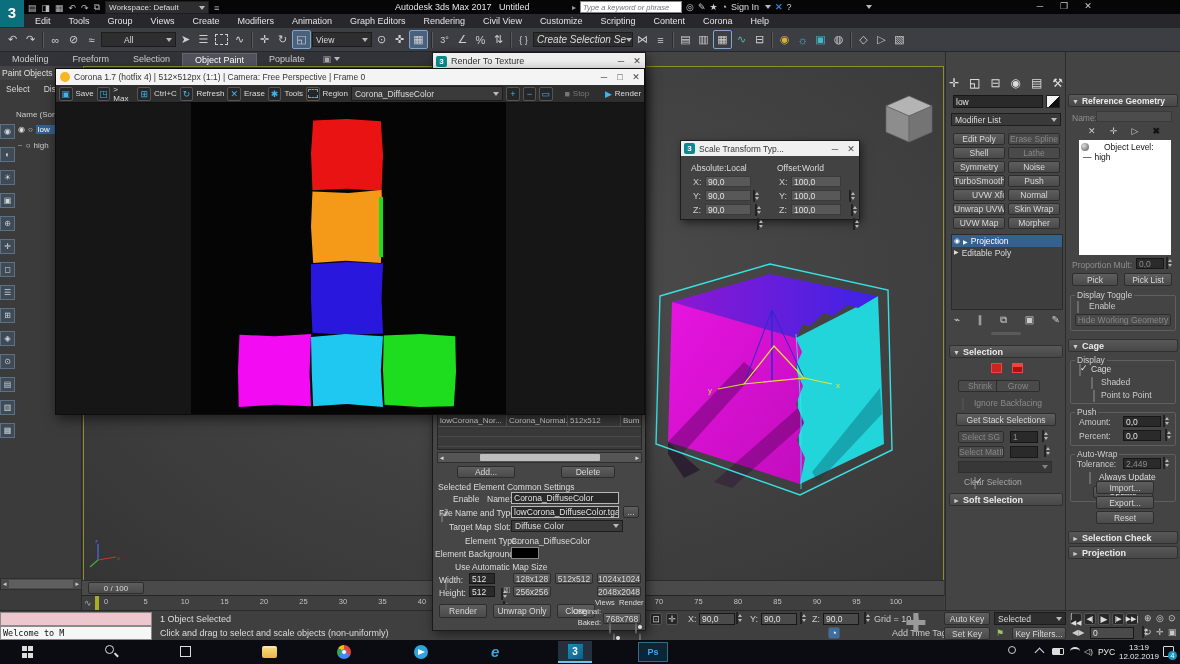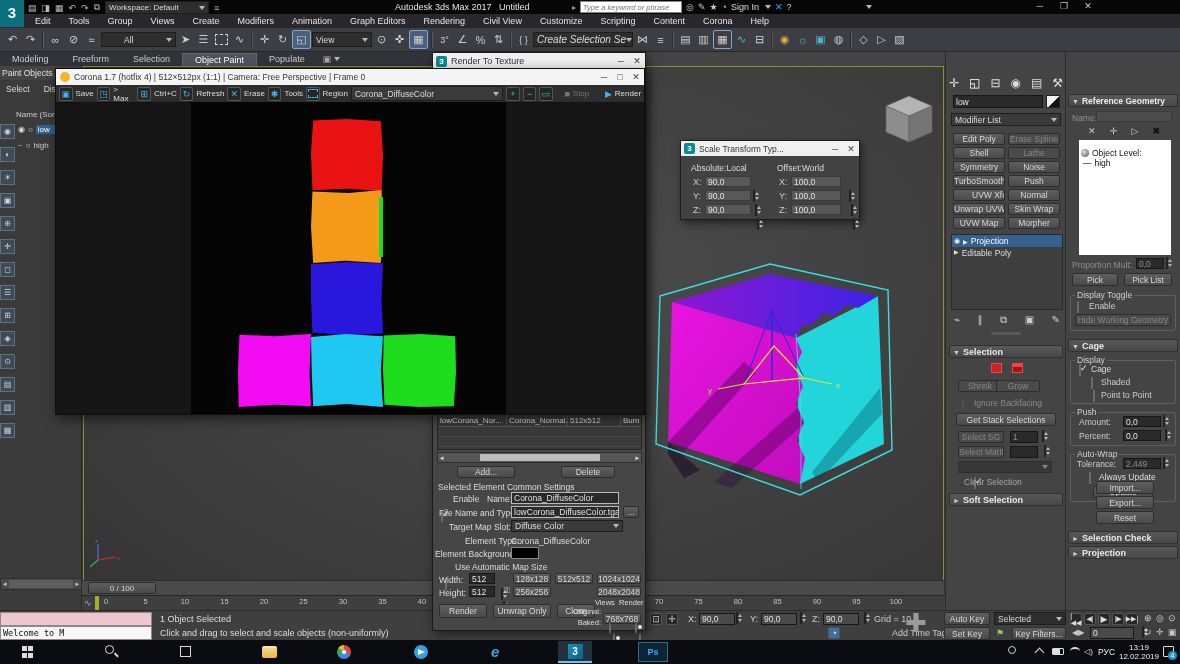--- a/index.html
+++ b/index.html
@@ -362,21 +362,21 @@
     </div>
     <span class="a lbl" style="left:6px;top:61px;color:#8f8f8f;font-size:8.5px;">Name:</span>
     <div class="a fld dis" style="left:30px;top:59px;width:76px;height:11px;background:#4c4c4c;border-color:#3a3a3a;"></div>
     <div class="a" style="left:22px;top:74px;width:72px;display:flex;justify-content:space-between;color:#ccc;font-size:9px;">
       <span>✕</span>
       <span>✛</span>
       <span>▷</span>
       <span style="color:#111;font-weight:bold;">✖</span>
     </div>
     <div class="a" style="left:13px;top:88px;width:92px;height:115px;background:#fff;color:#111;font-size:8.5px;padding:2px;">
-      <div style="display:flex;gap:3px;align-items:center;margin-top:6px;">
+      <div style="display:flex;gap:15px;align-items:center;">
         <span style="width:8px;height:8px;border-radius:50%;background:radial-gradient(circle at 35% 35%,#ddd,#555);display:inline-block;"></span>
         <span>Object Level:</span>
       </div>
       <div style="display:flex;gap:3px;align-items:center;padding-left:2px;">
         <span>—</span>
         <span>high</span>
       </div>
     </div>
     <span class="a lbl" style="left:6px;top:208px;color:#8f8f8f;font-size:8.5px;">Proportion Mult:</span>
     <div class="a fld dis" style="left:70px;top:206px;width:28px;height:11px;">0,0</div>
@@ -424,21 +424,21 @@
     <div class="a btn" style="left:30px;top:459px;width:58px;height:13px;line-height:12px;">Reset</div>
     <div class="a roll" style="left:2px;top:479px;width:110px;height:13px;">
       <span class="ar">►</span><span>Selection Check</span>
     </div>
     <div class="a roll" style="left:2px;top:494px;width:110px;height:13px;">
       <span class="ar">►</span><span>Projection</span>
     </div>
   </div>
 
   <div class="a" style="left:82px;top:580px;width:862px;height:15px;background:#4a4a4a;border-top:1px solid #2c2c2c;z-index:2;">
-    <div class="a btn" style="left:6px;top:1px;width:68px;height:12px;line-height:11px;font-size:8px;">0 / 100</div>
+    <div class="a btn" style="left:6px;top:1px;width:56px;height:12px;line-height:11px;font-size:8px;">0 / 100</div>
   </div>
   <div class="a" style="left:82px;top:595px;width:862px;height:16px;background:#3f3f3f;border-top:1px solid #252525;z-index:2;">
     <span class="a" style="left:2px;top:2px;color:#9ab;font-size:9px;">∿</span>
     <div class="a" style="left:13px;top:1px;width:812px;display:flex;justify-content:space-between;">
       <span class="tick">0</span>
       <span class="tick">5</span>
       <span class="tick">10</span>
       <span class="tick">15</span>
       <span class="tick">20</span>
       <span class="tick">25</span>

